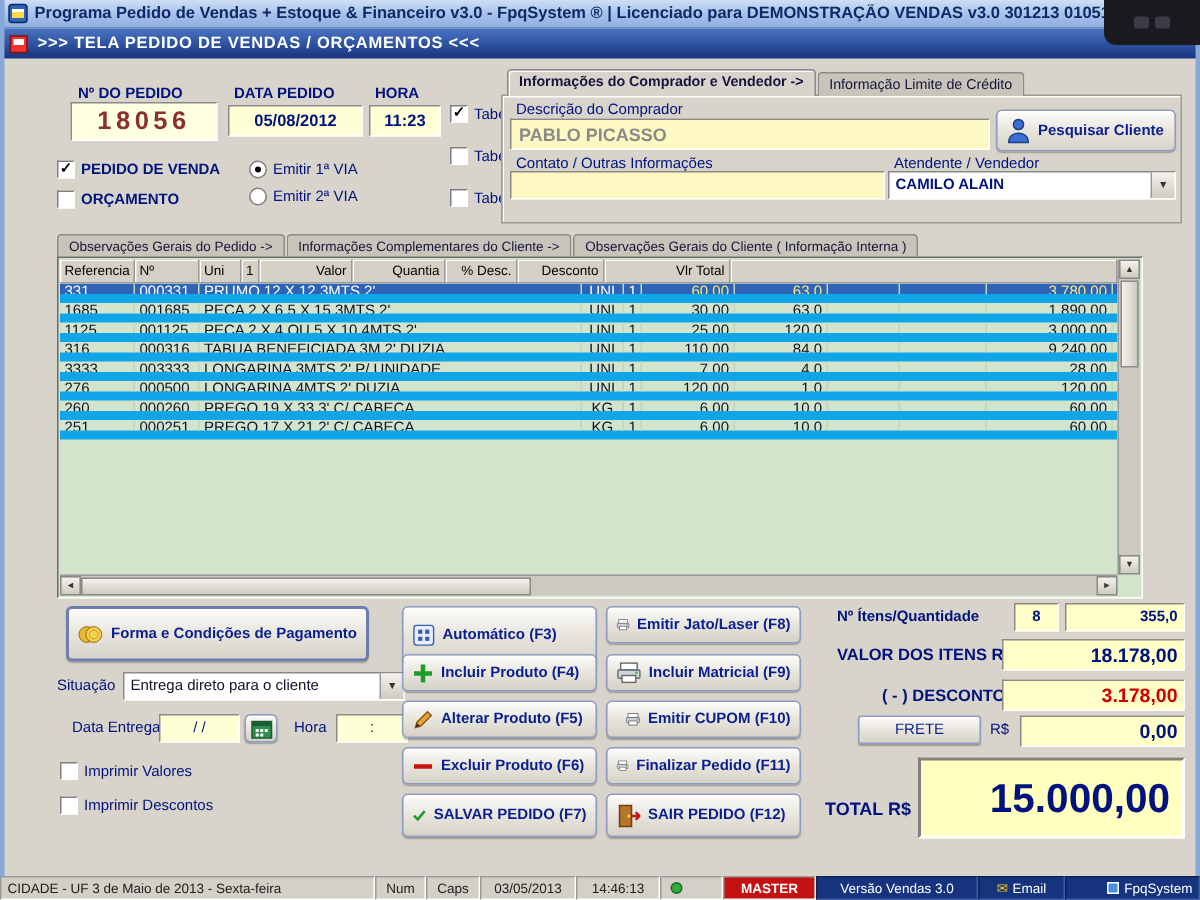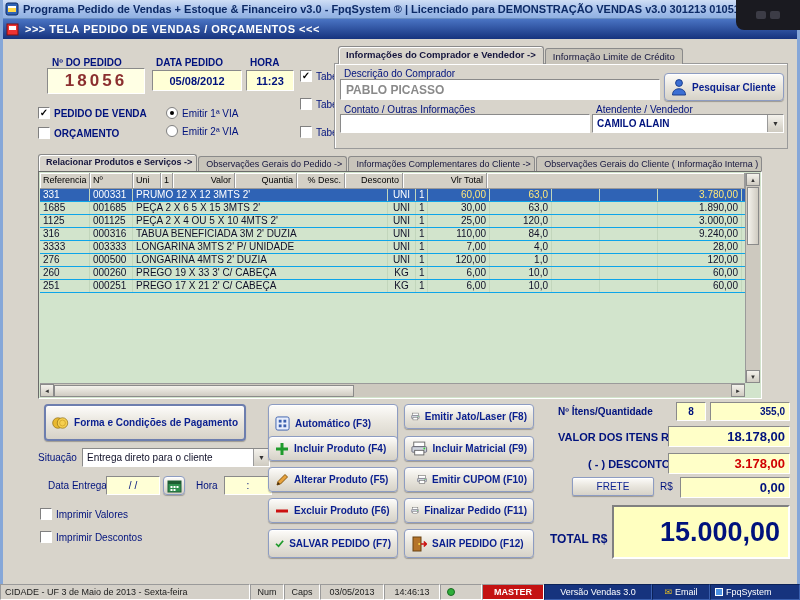--- a/index.html
+++ b/index.html
@@ -14,21 +14,21 @@
   .titlebar .tt{font-size:11px;font-weight:bold;color:#0c2a66;white-space:nowrap;overflow:hidden;}
   .mdibar{position:absolute;left:0;top:19px;width:800px;height:20px;background:linear-gradient(#4a74c4,#16337e);display:flex;align-items:center;gap:6px;padding:0 6px;}
   .mdibar .mt{font-size:11px;font-weight:bold;color:#ffffff;letter-spacing:.5px;}
   .ovw{position:absolute;right:0;top:0;width:64px;height:30px;background:#1a1a20;border-radius:0 0 0 8px;z-index:60;display:flex;align-items:center;justify-content:center;gap:4px;}
   .ovw .k{width:10px;height:8px;background:#3c3c46;border-radius:2px;}
 
   
   .lbl{position:absolute;color:#00127d;font-size:10px;white-space:nowrap;}
   .b{font-weight:bold;}
   .box{position:absolute;background:#ffffd6;border:1px solid;border-color:#8a8a8a #ffffff #ffffff #8a8a8a;display:flex;align-items:center;}
-  .white{background:#ffffff;}
+  .white{background:#fef9c3;}
   .btn{position:absolute;display:flex;align-items:center;gap:5px;padding:0 6px;background:linear-gradient(#fdfcfa,#e9e6de 48%,#d6d2c8);border:1px solid #8d9cc2;border-radius:4px;box-shadow:0 1px 1px rgba(0,0,0,.28), inset 0 1px 0 #fff;cursor:pointer;}
   .btn .bl{font-size:10px;font-weight:bold;color:#0a1f8f;white-space:nowrap;}
   .chk{position:absolute;display:flex;align-items:center;gap:4px;cursor:pointer;}
   .cb{width:12px;height:12px;background:#fff;border:1px solid;border-color:#808080 #fff #fff #808080;font-size:10px;line-height:10px;text-align:center;color:#000;font-weight:bold;}
   .rd{width:12px;height:12px;background:#fff;border:1px solid #808080;border-radius:50%;position:relative;}
   .rd.on:after{content:"";position:absolute;left:3px;top:3px;width:4px;height:4px;border-radius:50%;background:#000;}
   .clbl{color:#00127d;font-size:10px;white-space:nowrap;}
   .dd{position:absolute;background:#fff;border:1px solid;border-color:#8a8a8a #fff #fff #8a8a8a;display:flex;align-items:center;}
   .dd .dtxt{flex:1;padding:0 4px;font-size:10px;white-space:nowrap;overflow:hidden;}
   .dd .darr{width:16px;align-self:stretch;background:linear-gradient(#f4f2ec,#cfcbc1);border-left:1px solid #9a9a9a;display:flex;align-items:center;justify-content:center;font-size:7px;color:#333;}
@@ -39,21 +39,21 @@
   .tab.active{background:#d8d4cb;box-shadow:inset 1px 1px 0 #fff;padding-bottom:4px;font-weight:bold;}
 
   
   .panel{position:absolute;border:1px solid #9a9a9a;box-shadow:inset 1px 1px 0 #ffffff;background:#d8d4cb;}
 
   
   .grid{position:absolute;left:38px;top:171px;width:724px;height:228px;background:#d2e4cc;border:1px solid;border-color:#6a6a6a #fff #fff #6a6a6a;}
   .ghead{position:absolute;left:1px;top:1px;right:16px;height:16px;display:flex;background:#d4d0c6;overflow:hidden;}
   .gh{flex:0 0 auto;font-size:9px;color:#000;padding:2px 3px 0;background:#d4d0c6;border-right:1px solid #9a9a9a;border-bottom:1px solid #9a9a9a;box-shadow:inset 1px 1px 0 #fff;white-space:nowrap;overflow:hidden;}
   .gbody{position:absolute;left:1px;top:17px;right:16px;bottom:15px;background:#d2e4cc;overflow:hidden;}
-  .gr{display:flex;height:13px;line-height:12px;border-bottom:1px solid #0ea5e9;}
+  .gr{display:flex;height:13px;line-height:12px;border-bottom:6px solid #0ea5e9;}
   .gr.sel{background:#2f63b5;}
   .gc{flex:0 0 auto;font-size:10px;padding:0 3px;border-right:1px solid #c2d6bc;white-space:nowrap;overflow:hidden;color:#101028;}
   .vscroll{position:absolute;top:1px;right:1px;width:15px;bottom:15px;background:#cdc9bf;border-left:1px solid #9a9a9a;}
   .hscroll{position:absolute;left:1px;right:16px;bottom:1px;height:14px;background:#cdc9bf;border-top:1px solid #9a9a9a;display:flex;align-items:center;}
   .sbtn{width:14px;height:13px;background:linear-gradient(#f4f2ec,#cfcbc1);border:1px solid #8a8a8a;font-size:6px;color:#333;display:flex;align-items:center;justify-content:center;}
   .vthumb{position:absolute;left:1px;top:14px;width:12px;height:58px;background:linear-gradient(90deg,#f4f2ec,#cfcbc1);border:1px solid #8a8a8a;}
   .hthumb{width:300px;height:12px;background:linear-gradient(#f4f2ec,#cfcbc1);border:1px solid #8a8a8a;}
 
   
   .valbox{position:absolute;background:#ffffc8;border:1px solid;border-color:#8a8a8a #fff #fff #8a8a8a;display:flex;align-items:center;justify-content:flex-end;padding:0 4px;font-weight:bold;color:#00127d;}
@@ -153,21 +153,20 @@
   </div>
   <span class="lbl abs" style="left:344px;top:104px;">Contato / Outras Informações</span>
   <input class="box white abs" style="left: 340px; top: 114px; width: 250px; height: 19px; font-size: 10px; padding: 0px 4px; outline: none;" value="">
   <span class="lbl abs" style="left:596px;top:104px;">Atendente / Vendedor</span>
   <div class="dd" style="left:592px;top:114px;width:192px;height:19px;">
     <span class="dtxt b" style="color:#00127d;">CAMILO ALAIN</span>
     <span class="darr">▼</span>
   </div>
 
   <div class="tabrow" style="left:38px;top:152px;height:19px;max-width:724px;">
-    <span class="tab active">Relacionar Produtos e Serviços -&gt;</span>
     <span class="tab">Observações Gerais do Pedido -&gt;</span>
     <span class="tab">Informações Complementares do Cliente -&gt;</span>
     <span class="tab">Observações Gerais do Cliente ( Informação Interna )</span>
   </div>
 
   <div class="grid">
     <div class="ghead">
         <div class="gh" style="flex-basis: 50px; text-align: left;">Referencia</div>
         <div class="gh" style="flex-basis: 43px; text-align: left;">Nº</div>
         <div class="gh" style="flex-basis: 28px; text-align: left;">Uni</div>
@@ -472,20 +471,20 @@
     <div class="sbseg sbred" style="width:62px;">
         <span>MASTER</span>
       </div>
     <div class="sbseg sbnavy" style="width:108px;justify-content:center;">
         <span>Versão Vendas 3.0</span>
       </div>
     <div class="sbseg sbnavy" style="width:58px;justify-content:center;">
         <span style="color:#e8c020;">✉</span>
         <span>Email</span>
       </div>
-    <div class="sbseg sbnavy" style="width:90px;justify-content:flex-start;">
+    <div class="sbseg sbnavy" style="width:90px;justify-content:flex-end;">
         <span style="width:8px;height:8px;background:#4a90e2;border:1px solid #fff;display:inline-block;"></span>
         <span>FpqSystem</span>
       </div>
   </div>
 
   <div class="frame"></div>
 </div>
 
 </body></html>

